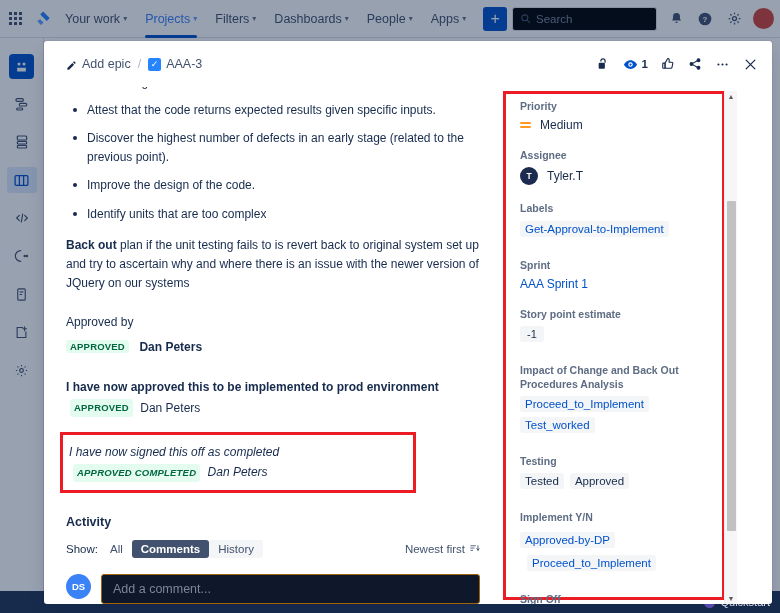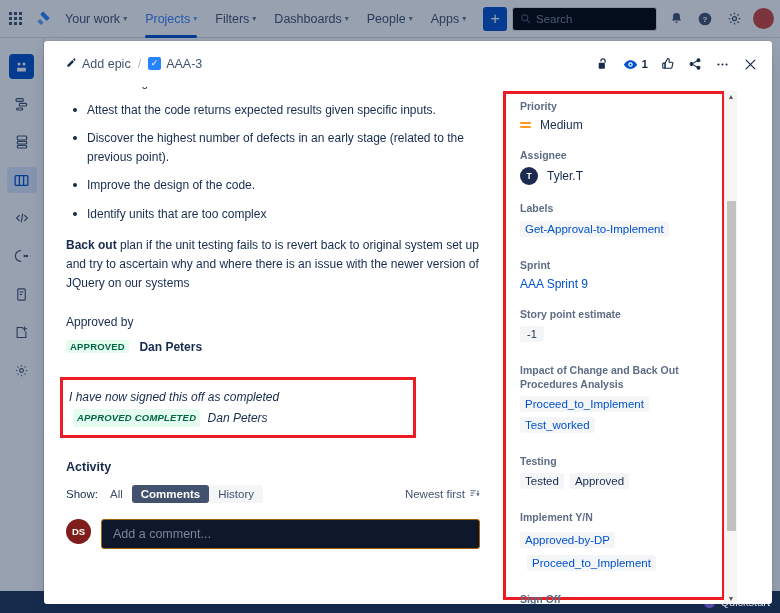--- a/index.html
+++ b/index.html
@@ -100,21 +100,21 @@
     position: absolute; left: 44px; top: 41px; width: 728px; height: 563px;
     background: #fff; border-radius: 3px; z-index: 10;
     box-shadow: 0 8px 16px -4px rgba(9,30,66,.25), 0 0 1px rgba(9,30,66,.31);
     display: flex; flex-direction: column; overflow: hidden;
   }
   .modal-head {
     height: 46px; display: flex; align-items: center; padding: 0 14px 0 22px;
     flex-shrink: 0;
   }
   .bc { display: flex; align-items: center; gap: 7px; font-size: 12.5px; color: #42526e; }
-  .bc-link { display: flex; align-items: flex-start; gap: 5px; cursor: pointer; color: #42526e; }
+  .bc-link { display: flex; align-items: flex-end; gap: 5px; cursor: pointer; color: #42526e; }
   .bc-sep { color: #b3bac5; }
   .task-ico {
     width: 13px; height: 13px; background: #2684ff; border-radius: 2px;
     display: flex; align-items: center; justify-content: center;
     color: #fff; font-size: 9px; line-height: 1;
   }
   .head-actions { margin-left: auto; display: flex; align-items: center; gap: 13px; }
   .ha { color: #42526e; cursor: pointer; display: flex; align-items: center; gap: 4px; }
   .ha-count { font-size: 11.5px; color: #172b4d; font-weight: 600; }
 
@@ -160,21 +160,21 @@
   .seg {
     font-size: 11.5px; padding: 3px 9px; border-radius: 3px; cursor: pointer;
     color: #42526e; background: transparent;
   }
   .seg.on { background: #42526e; color: #fff; font-weight: 600; }
   .seg.off { background: #f4f5f7; }
   .newest { margin-left: auto; font-size: 11.5px; color: #42526e; cursor: pointer;
             display: flex; align-items: center; gap: 4px; }
   .comment-row { display: flex; align-items: flex-start; gap: 10px; margin-top: 16px; }
   .av-ds {
-    width: 25px; height: 25px; border-radius: 50%; background: #7f1d1d;
+    width: 25px; height: 25px; border-radius: 50%; background: #3b82f6;
     color: #fff; font-size: 9.5px; font-weight: 700;
     display: flex; align-items: center; justify-content: center; flex-shrink: 0;
   }
   .comment-col { flex: 1; }
   .comment-box {
     width: 100%; height: 30px; border: 1px solid #a16207; border-radius: 3px;
     background: #0f172a; font-size: 12.5px; color: #7a869a;
     padding: 0 11px; display: flex; align-items: center;
   }
 
@@ -469,20 +469,25 @@
           <div class="backout-p">
             <b>Back out</b><span> plan if the unit testing fails to is revert back to original system set up and try to ascertain why and where there is an issue with the newer version of JQuery on our systems</span>
           </div>
 
           <div class="approved-by-h">Approved by</div>
           <div style="margin-bottom:22px;">
             <span class="badge">APPROVED</span>
             <span class="sig-name" style="margin-left:6px;">Dan Peters</span>
           </div>
 
+          <div class="stmt-row bold">
+            <span>I have now approved this to be implemented to prod environment</span>
+            <span class="badge" style="margin:0 4px;">APPROVED</span>
+            <span class="who">Dan Peters</span>
+          </div>
 
           <div class="stmt-highlight-box">
             <div class="stmt-row" style="margin:0;">
               <span>I have now signed this off as completed</span>
               <span class="badge" style="margin:0 4px;">APPROVED COMPLETED</span>
               <span class="who">Dan Peters</span>
             </div>
           </div>
 
           <div class="activity-h">Activity</div>
@@ -544,21 +549,21 @@
 
           <div class="f-group">
             <div class="f-label">Labels</div>
             <div class="chip-wrap">
               <span class="chip">Get-Approval-to-Implement</span>
             </div>
           </div>
 
           <div class="f-group">
             <div class="f-label">Sprint</div>
-            <div class="f-link">AAA Sprint 9</div>
+            <div class="f-link">AAA Sprint 1</div>
           </div>
 
           <div class="f-group">
             <div class="f-label">Story point estimate</div>
             <div class="chip-wrap">
               <span class="chip sp">-1</span>
             </div>
           </div>
 
           <div class="f-group">

